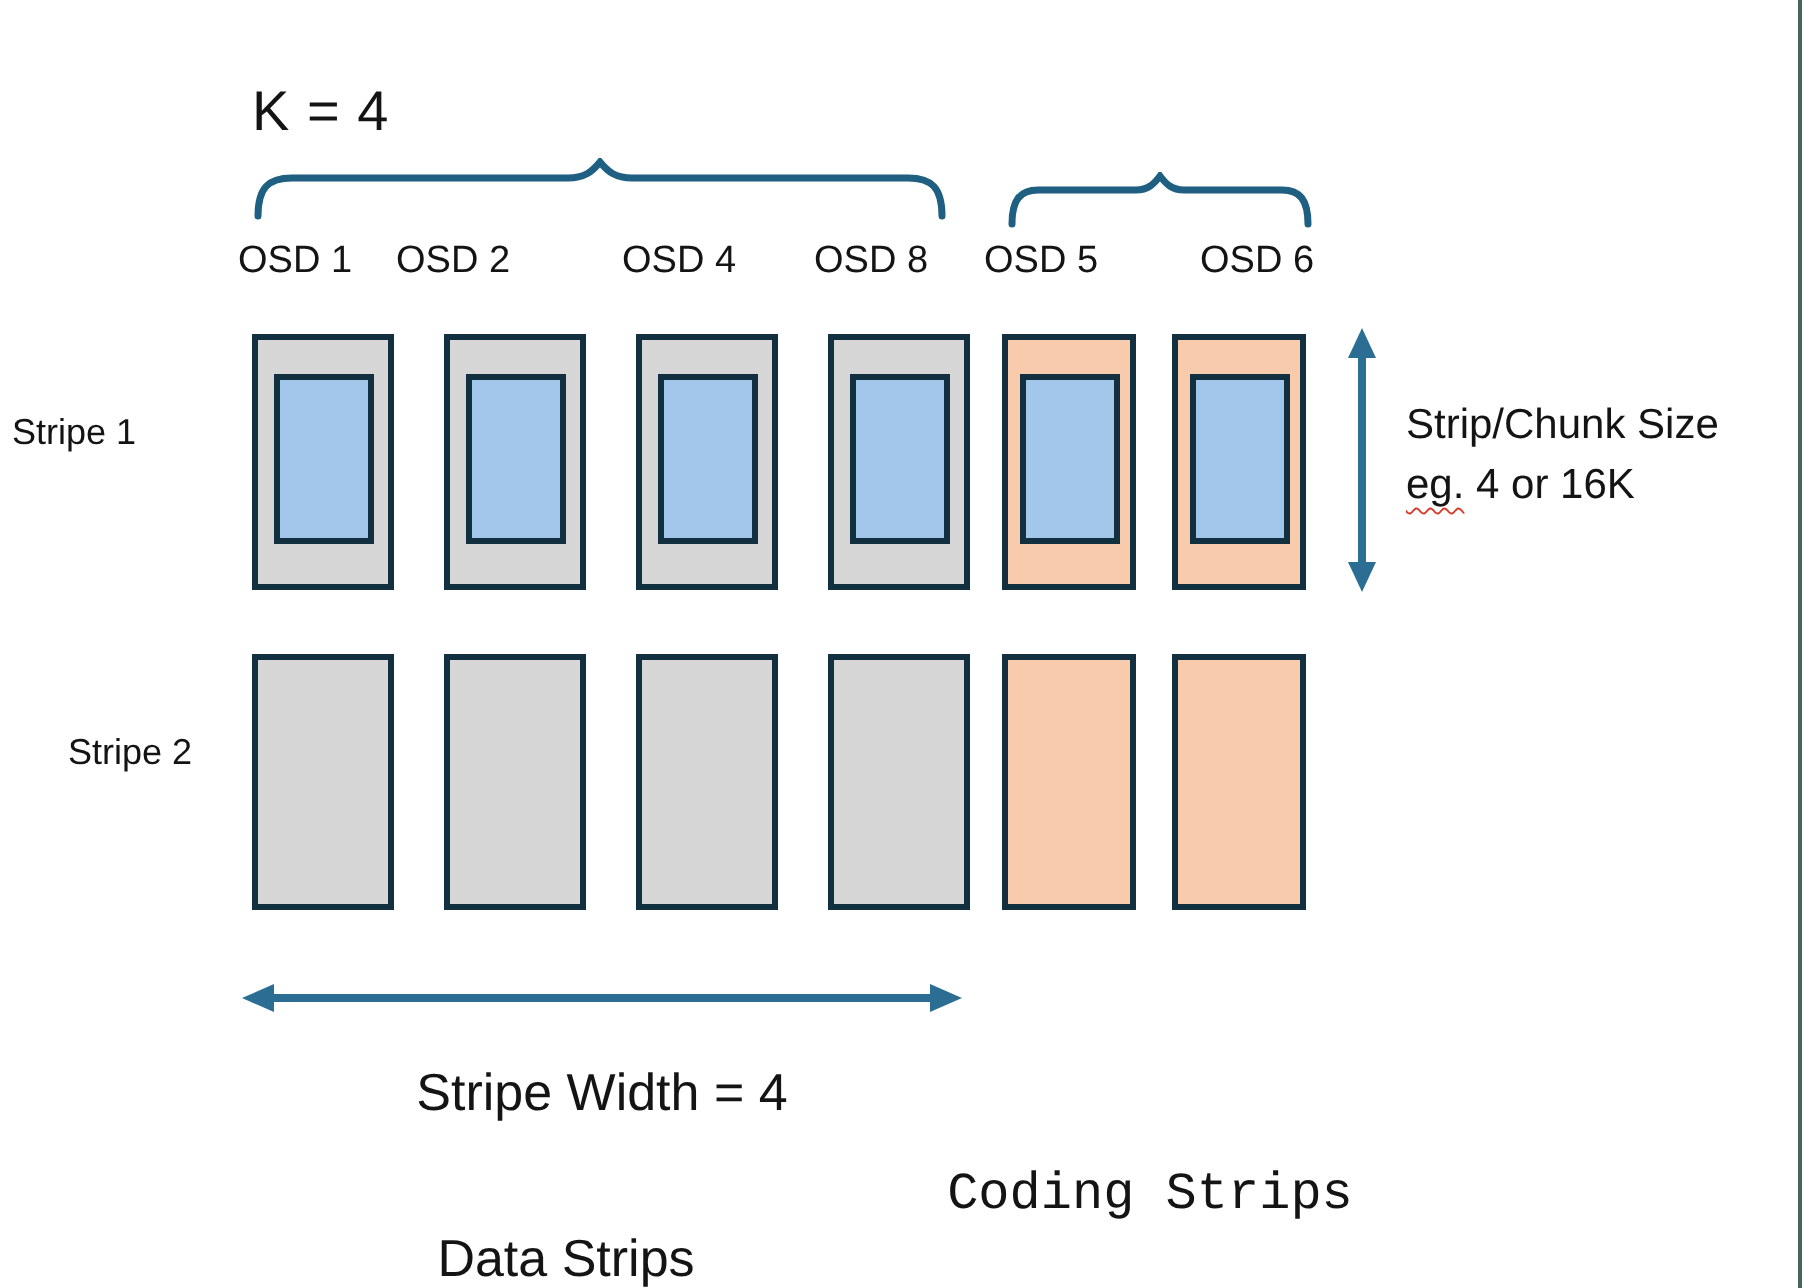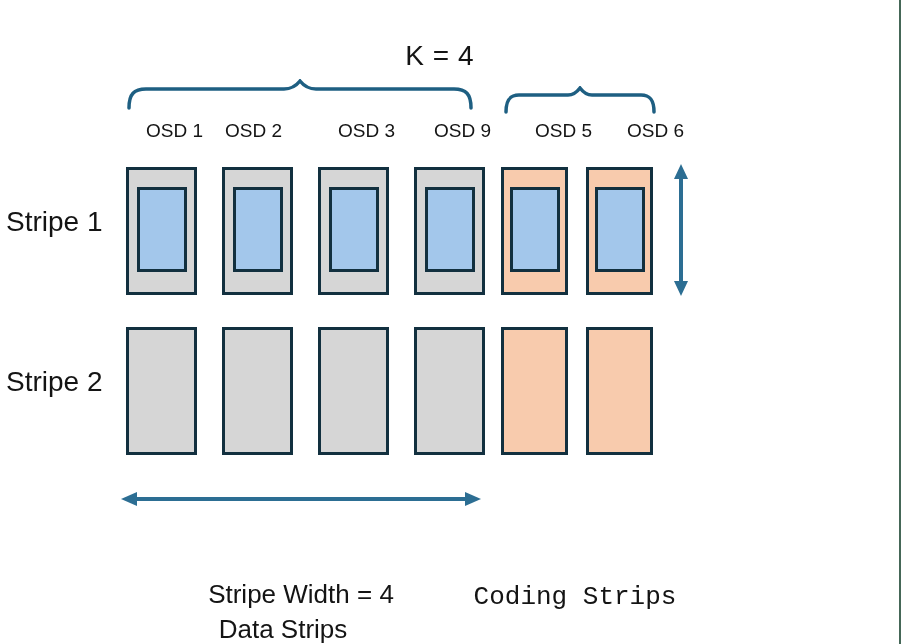--- a/index.html
+++ b/index.html
@@ -7,34 +7,34 @@
     width:904px;height:644px;position:relative;overflow:hidden;
     background:#ffffff;
     font-family:"Liberation Sans", sans-serif;
     color:var(--text,#141414);
   }
   *{box-sizing:border-box;}
   .abs{position:absolute;}
 
   
   .group-label{
-    position:absolute;text-align:right;
+    position:absolute;text-align:left;
     font-size:28px;font-weight:500;letter-spacing:0.5px;color:var(--text);
   }
   .k-label{left:126px;width:348px;top:40px;}
   .m-label{left:503px;width:154px;top:48px;}
 
   svg.brace{position:absolute;}
   svg.brace path{fill:none;stroke:var(--accent-brace);stroke-width:3.5;stroke-linecap:round;}
   .k-brace{left:126px;top:79px;width:348px;height:32px;}
   .m-brace{left:503px;top:86px;width:154px;height:29px;}
 
   
   .osd-header{
-    position:absolute;top:120px;width:84px;text-align:right;
+    position:absolute;top:120px;width:84px;text-align:left;
     font-size:19px;color:var(--text);
   }
 
   
   .box{
     position:absolute;width:71px;height:128px;
     border:3px solid var(--box-border);
   }
   .box.narrow{width:67px;}
   .box.data{background:var(--data-fill);}
@@ -43,24 +43,24 @@
   .stripe2{top:327px;}
   .chunk{
     width:50px;height:85px;margin:17px auto 0;
     background:var(--chunk-fill);
     border:3px solid var(--box-border);
   }
 
   
   .stripe-label{
     position:absolute;left:6px;width:118px;
-    font-size:28px;color:var(--text);
+    font-size:18px;color:var(--text);
   }
   .stripe-label.s1{top:206px;}
-  .stripe-label.s2{top:366px;}
+  .stripe-label.s2{top:366px;text-align:center;}
 
   
   svg.arrow line{stroke:var(--accent-arrow);stroke-width:4;}
   svg.arrow polygon{fill:var(--accent-arrow);}
   .v-arrow{left:668px;top:164px;width:26px;height:132px;}
   .h-arrow{left:121px;top:489px;width:360px;height:20px;}
 
   
   .side-note{
     position:absolute;left:703px;top:198px;width:195px;
@@ -69,21 +69,21 @@
   .sp-err{
     text-decoration-line:underline;
     text-decoration-style:wavy;
     text-decoration-color:var(--squiggle);
     text-decoration-thickness:1px;
     text-underline-offset:4px;
   }
 
   
   .bottom-label{position:absolute;text-align:center;color:var(--text);font-size:26px;}
-  .stripe-width{left:121px;width:360px;top:531px;margin-top:48px;}
+  .stripe-width{left:121px;width:360px;top:531px;}
   .data-strips{left:163px;width:240px;top:582px;margin-top:32px;}
   .coding-strips{left:455px;width:240px;top:582px;font-family:Liberation Mono, monospace;}
 
   
   .edge-line{position:absolute;left:899px;top:0;width:2px;height:644px;background:var(--edge-line-green);}
 </style>
 </head>
 <body>
 
 <div class="abs" style="left:0;top:0;width:904px;height:644px;">
@@ -92,23 +92,23 @@
 
   <svg class="brace k-brace" viewBox="0 0 348 32">
     <path d="M 3 29 C 3 15 8 10 20 10 L 158 10 C 166 10 170 7 174 2 C 178 7 182 10 190 10 L 328 10 C 340 10 345 15 345 29"></path>
   </svg>
   <svg class="brace m-brace" viewBox="0 0 154 29">
     <path d="M 3 26 C 3 14 7 9 16 9 L 65 9 C 71 9 74 6 77 2 C 80 6 83 9 89 9 L 138 9 C 147 9 151 14 151 26"></path>
   </svg>
 
   <div class="osd-header" style="left:119px">OSD 1</div>
   <div class="osd-header" style="left:198px">OSD 2</div>
-  <div class="osd-header" style="left:311px">OSD 3</div>
-  <div class="osd-header" style="left:407px">OSD 9</div>
-  <div class="osd-header" style="left:508px">OSD 5</div>
+  <div class="osd-header" style="left:311px">OSD 4</div>
+  <div class="osd-header" style="left:407px">OSD 8</div>
+  <div class="osd-header" style="left:492px">OSD 5</div>
   <div class="osd-header" style="left:600px">OSD 6</div>
 
   <div class="stripe-label s1">Stripe 1</div>
   <div class="stripe-label s2">Stripe 2</div>
 
   <div class="box data stripe1" style="left:126px">
     <div class="chunk"></div>
   </div>
   <div class="box data stripe1" style="left:222px">
     <div class="chunk"></div>
@@ -133,20 +133,24 @@
   <div class="box data stripe2" style="left:414px"></div>
   <div class="box coding narrow stripe2" style="left:501px"></div>
   <div class="box coding narrow stripe2" style="left:586px"></div>
 
   <svg class="arrow abs v-arrow" viewBox="0 0 26 132">
     <line x1="13" y1="12" x2="13" y2="120"></line>
     <polygon points="13,0 6,15 20,15"></polygon>
     <polygon points="13,132 6,117 20,117"></polygon>
   </svg>
 
+  <div class="side-note">
+    <span>Strip/Chunk Size</span><br>
+    <span class="sp-err">eg.</span><span> 4 or 16K</span>
+  </div>
 
   <svg class="arrow abs h-arrow" viewBox="0 0 360 20">
     <line x1="13" y1="10" x2="347" y2="10"></line>
     <polygon points="0,10 16,3 16,17"></polygon>
     <polygon points="360,10 344,3 344,17"></polygon>
   </svg>
 
   <div class="bottom-label stripe-width">Stripe Width = 4</div>
   <div class="bottom-label data-strips">Data Strips</div>
   <div class="bottom-label coding-strips">Coding Strips</div>

